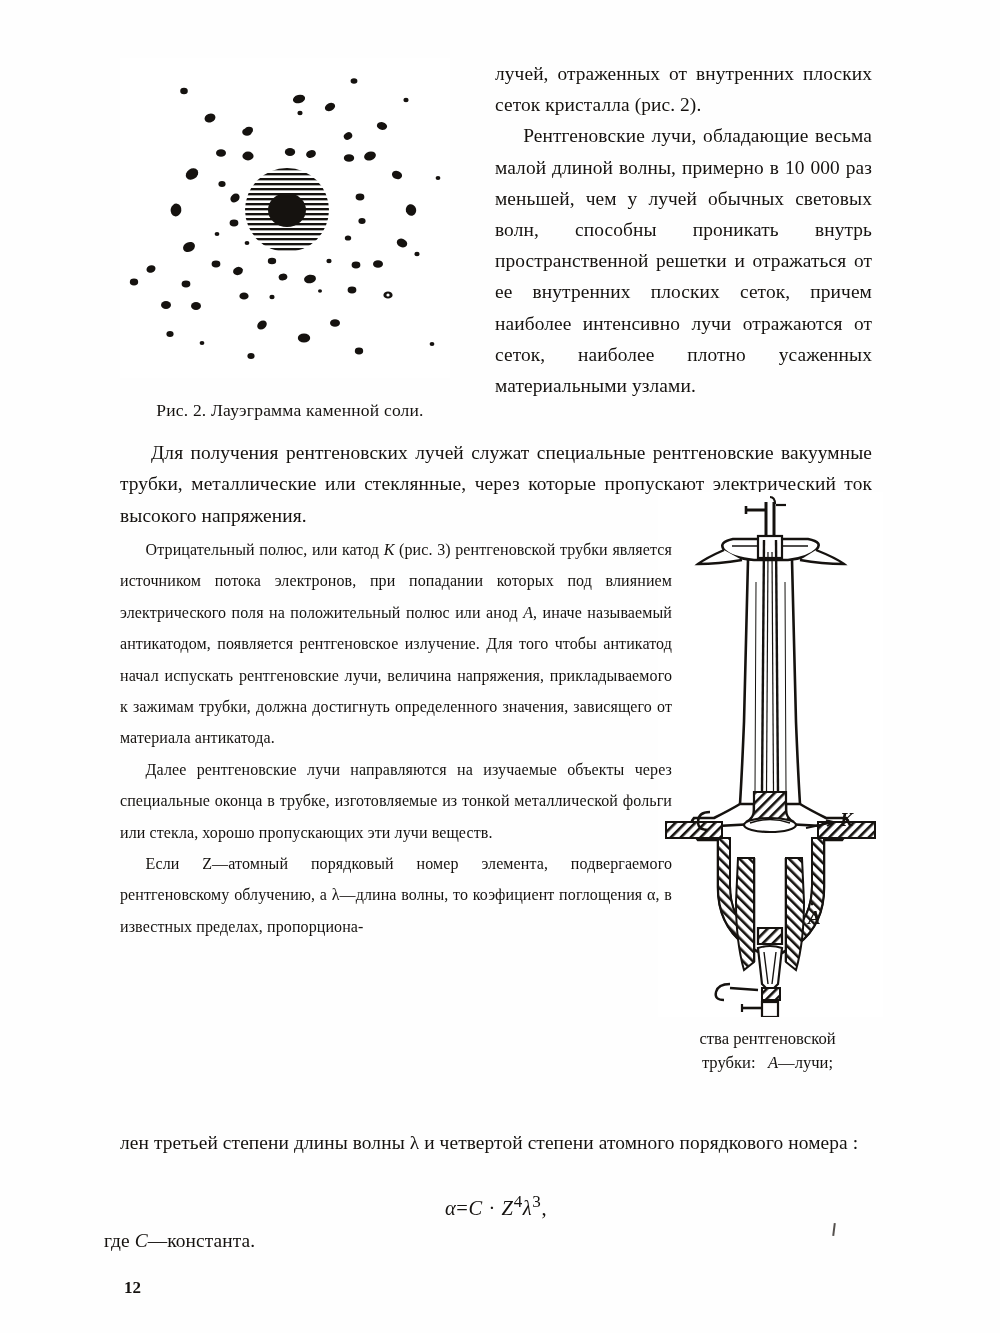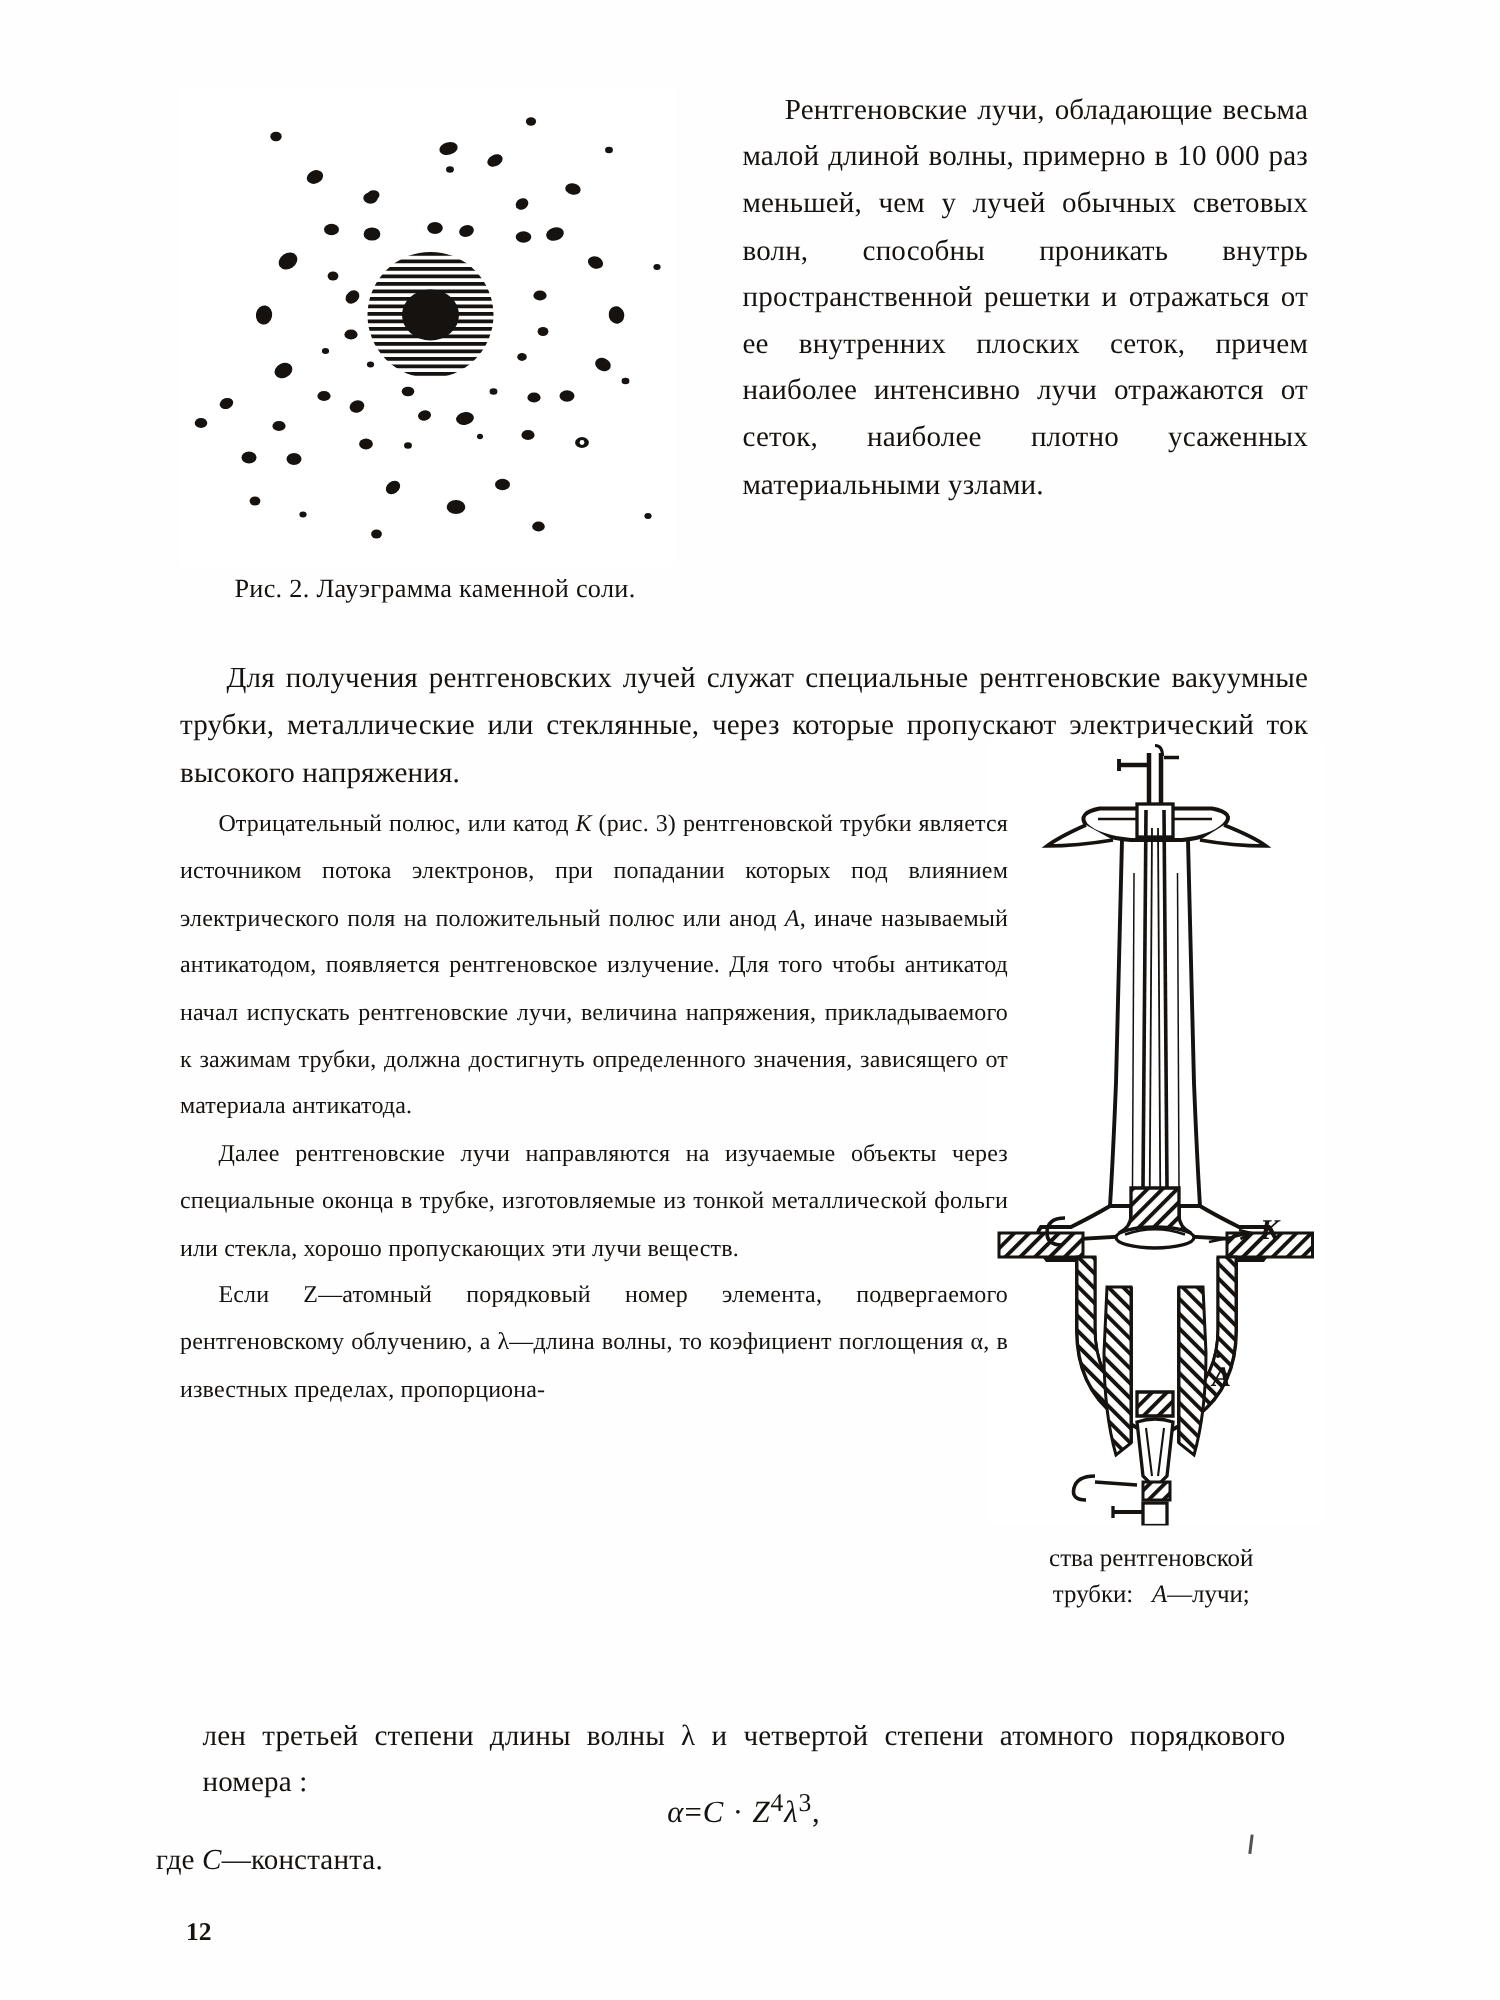--- a/index.html
+++ b/index.html
@@ -41,21 +41,21 @@
   .fig2-img {
     width: 330px;
     height: 320px;
     display: block;
   }
   .fig2-caption {
     font-size: 17.5px;
     letter-spacing: 0.2px;
     text-align: center;
     width: 340px;
-    margin-top: 4px;
+    margin-top: 22px;
     white-space: nowrap;
   }
 
   .right-col {
     position: absolute;
     left: 375px;
     top: 0px;
     width: 377px;
     font-size: 19.4px;
     line-height: 31.2px;
@@ -118,21 +118,21 @@
   .fullwidth-2 {
     position: absolute;
     left: 120px;
     top: 1127px;
     width: 752px;
     font-size: 19.4px;
     line-height: 31.4px;
     text-align: justify;
     letter-spacing: 0.1px;
   }
-  .fullwidth-2 p { margin: 15px; }
+  .fullwidth-2 p { margin: 0; }
 
   .formula {
     position: absolute;
     left: 120px;
     top: 1192px;
     width: 752px;
     text-align: center;
     font-size: 20.5px;
     letter-spacing: 0.6px;
   }
@@ -254,20 +254,21 @@
           <ellipse cx="131" cy="298" rx="3.6" ry="3.0"></ellipse>
           <ellipse cx="239" cy="293" rx="4.2" ry="3.4"></ellipse>
           <ellipse cx="312" cy="286" rx="2.4" ry="2.0"></ellipse>
           <ellipse cx="318" cy="120" rx="2.4" ry="2.0"></ellipse>
         </g>
       </svg>
       <div class="fig2-caption">Рис. 2. Лауэграмма каменной соли.</div>
     </div>
 
     <div class="right-col">
+      <p>лучей, отраженных от внутренних плоских сеток кристалла (рис. 2).</p>
       <p class="indent">Рентгеновские лучи, обладающие весьма малой длиной волны, примерно в 10 000 раз меньшей, чем у лучей обычных световых волн, способны проникать внутрь пространственной решетки и отражаться от ее внутренних плоских сеток, причем наиболее интенсивно лучи отражаются от сеток, наиболее плотно усаженных материальными узлами.</p>
     </div>
   </div>
 
   <div class="fullwidth-1">
     <p>Для получения рентгеновских лучей служат специальные рентгеновские вакуумные трубки, металлические или стеклянные, через которые пропускают электрический ток высокого напряжения.</p>
   </div>
 
   <div class="fig3-wrap">
     <svg class="fig3-img" viewBox="0 0 225 525">

